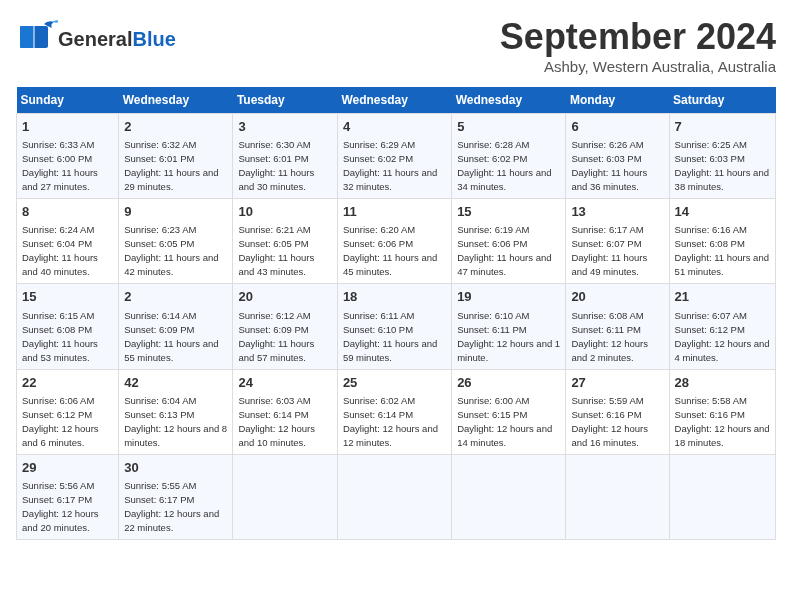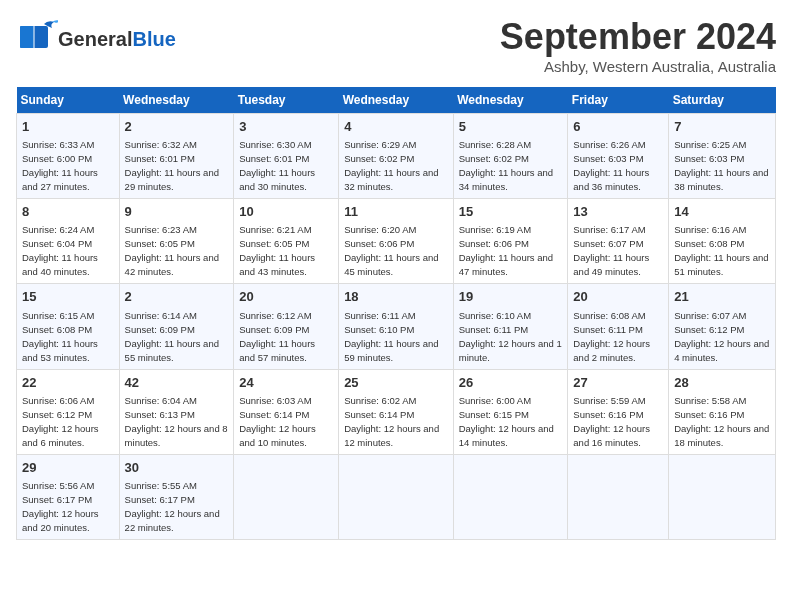--- a/index.html
+++ b/index.html
@@ -107,21 +107,21 @@
 </div>
 
 <table>
   <thead>
     <tr>
       <th>Sunday</th>
       <th>Wednesday</th>
       <th>Tuesday</th>
       <th>Wednesday</th>
       <th>Wednesday</th>
-      <th>Friday</th>
+      <th>Monday</th>
       <th>Saturday</th>
     </tr>
   </thead>
   <tbody id="calendar-body">
   <tr>
         <td><span class="day-num">1</span><span class="day-info">Sunrise: 6:33 AM<br>Sunset: 6:00 PM<br>Daylight: 11 hours and 27 minutes.</span></td>
         <td><span class="day-num">2</span><span class="day-info">Sunrise: 6:32 AM<br>Sunset: 6:01 PM<br>Daylight: 11 hours and 29 minutes.</span></td>
         <td><span class="day-num">3</span><span class="day-info">Sunrise: 6:30 AM<br>Sunset: 6:01 PM<br>Daylight: 11 hours and 30 minutes.</span></td>
         <td><span class="day-num">4</span><span class="day-info">Sunrise: 6:29 AM<br>Sunset: 6:02 PM<br>Daylight: 11 hours and 32 minutes.</span></td>
         <td><span class="day-num">5</span><span class="day-info">Sunrise: 6:28 AM<br>Sunset: 6:02 PM<br>Daylight: 11 hours and 34 minutes.</span></td>

